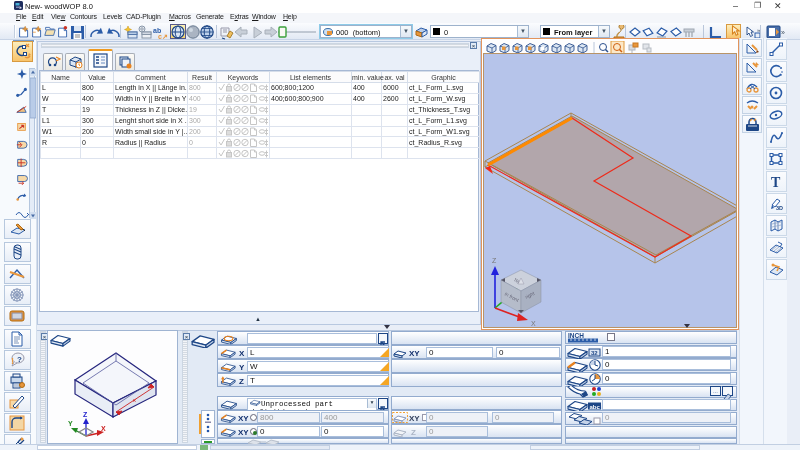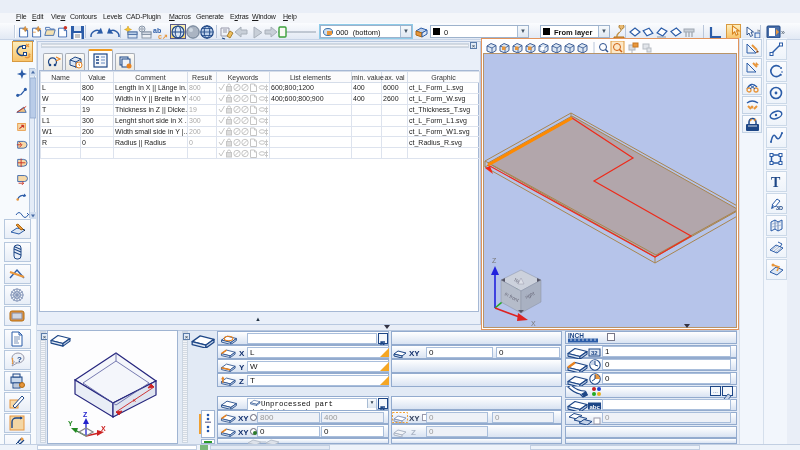--- a/index.html
+++ b/index.html
@@ -34,20 +34,32 @@
 .xbox{position:absolute;width:7px;height:7px;border:1px solid #5a7ba8;background:#dfe9f5;color:#234;font-size:6px;line-height:6px;text-align:center;}
 .tab{position:absolute;top:11px;width:31px;height:17px;background:linear-gradient(#fbfaf7,#eae8e2);border:1px solid #a8aeb8;border-bottom:none;border-radius:2px 2px 0 0;}
 .tabsel{top:7px;height:21px;background:#fff;border-top:2px solid #f09a1e;}
 table.pt{border-collapse:collapse;font-size:7px;color:#222;}
 table.pt th{white-space:nowrap;font-weight:normal;color:#333;border:1px solid #d5dde9;height:11px;font-size:7px;background:#fbfbfc;}
 table.pt td{border:1px solid #dde3ee;height:10.9px;padding:0 1px;white-space:nowrap;overflow:hidden;}
 td.grey{color:#aaa;}
 </style></head><body>
 <div id="app">
 
+<div class="ab" id="title">
+  <svg class="ab" style="left:14px;top:1px" width="9" height="9">
+        <rect width="9" height="9" rx="1.5" fill="#1e2d5e"></rect>
+        <rect x="1.5" y="2" width="4" height="2.5" fill="#4ab0d8"></rect>
+        <rect x="2" y="5.5" width="3" height="1.5" fill="#7a8ab8"></rect>
+        <path d="M5.5,5 l2.5,2 l-2.5,1 z" fill="#dde"></path>
+      </svg>
+  <span class="ab" style="left:25px;top:2px;">New- woodWOP 8.0</span>
+  <span class="ab" style="left:733px;top:1px;color:#333;font-size:9px;">–</span>
+  <span class="ab" style="left:754px;top:1px;color:#333;font-size:8px;">❐</span>
+  <span class="ab" style="left:774px;top:1px;color:#333;font-size:9px;">✕</span>
+</div>
 
 <div class="ab" id="menubar">
       <span style="left:16px"><u>F</u>ile</span>
       <span style="left:32px"><u>E</u>dit</span>
   <span style="left:51px">Vie<u>w</u></span>
       <span style="left:70px">Contours</span>
   <span style="left:103px">Levels</span>
       <span style="left:126px">CAD-Plugin</span>
   <span style="left:169px"><u>M</u>acros</span>
       <span style="left:196px">Generate</span>

